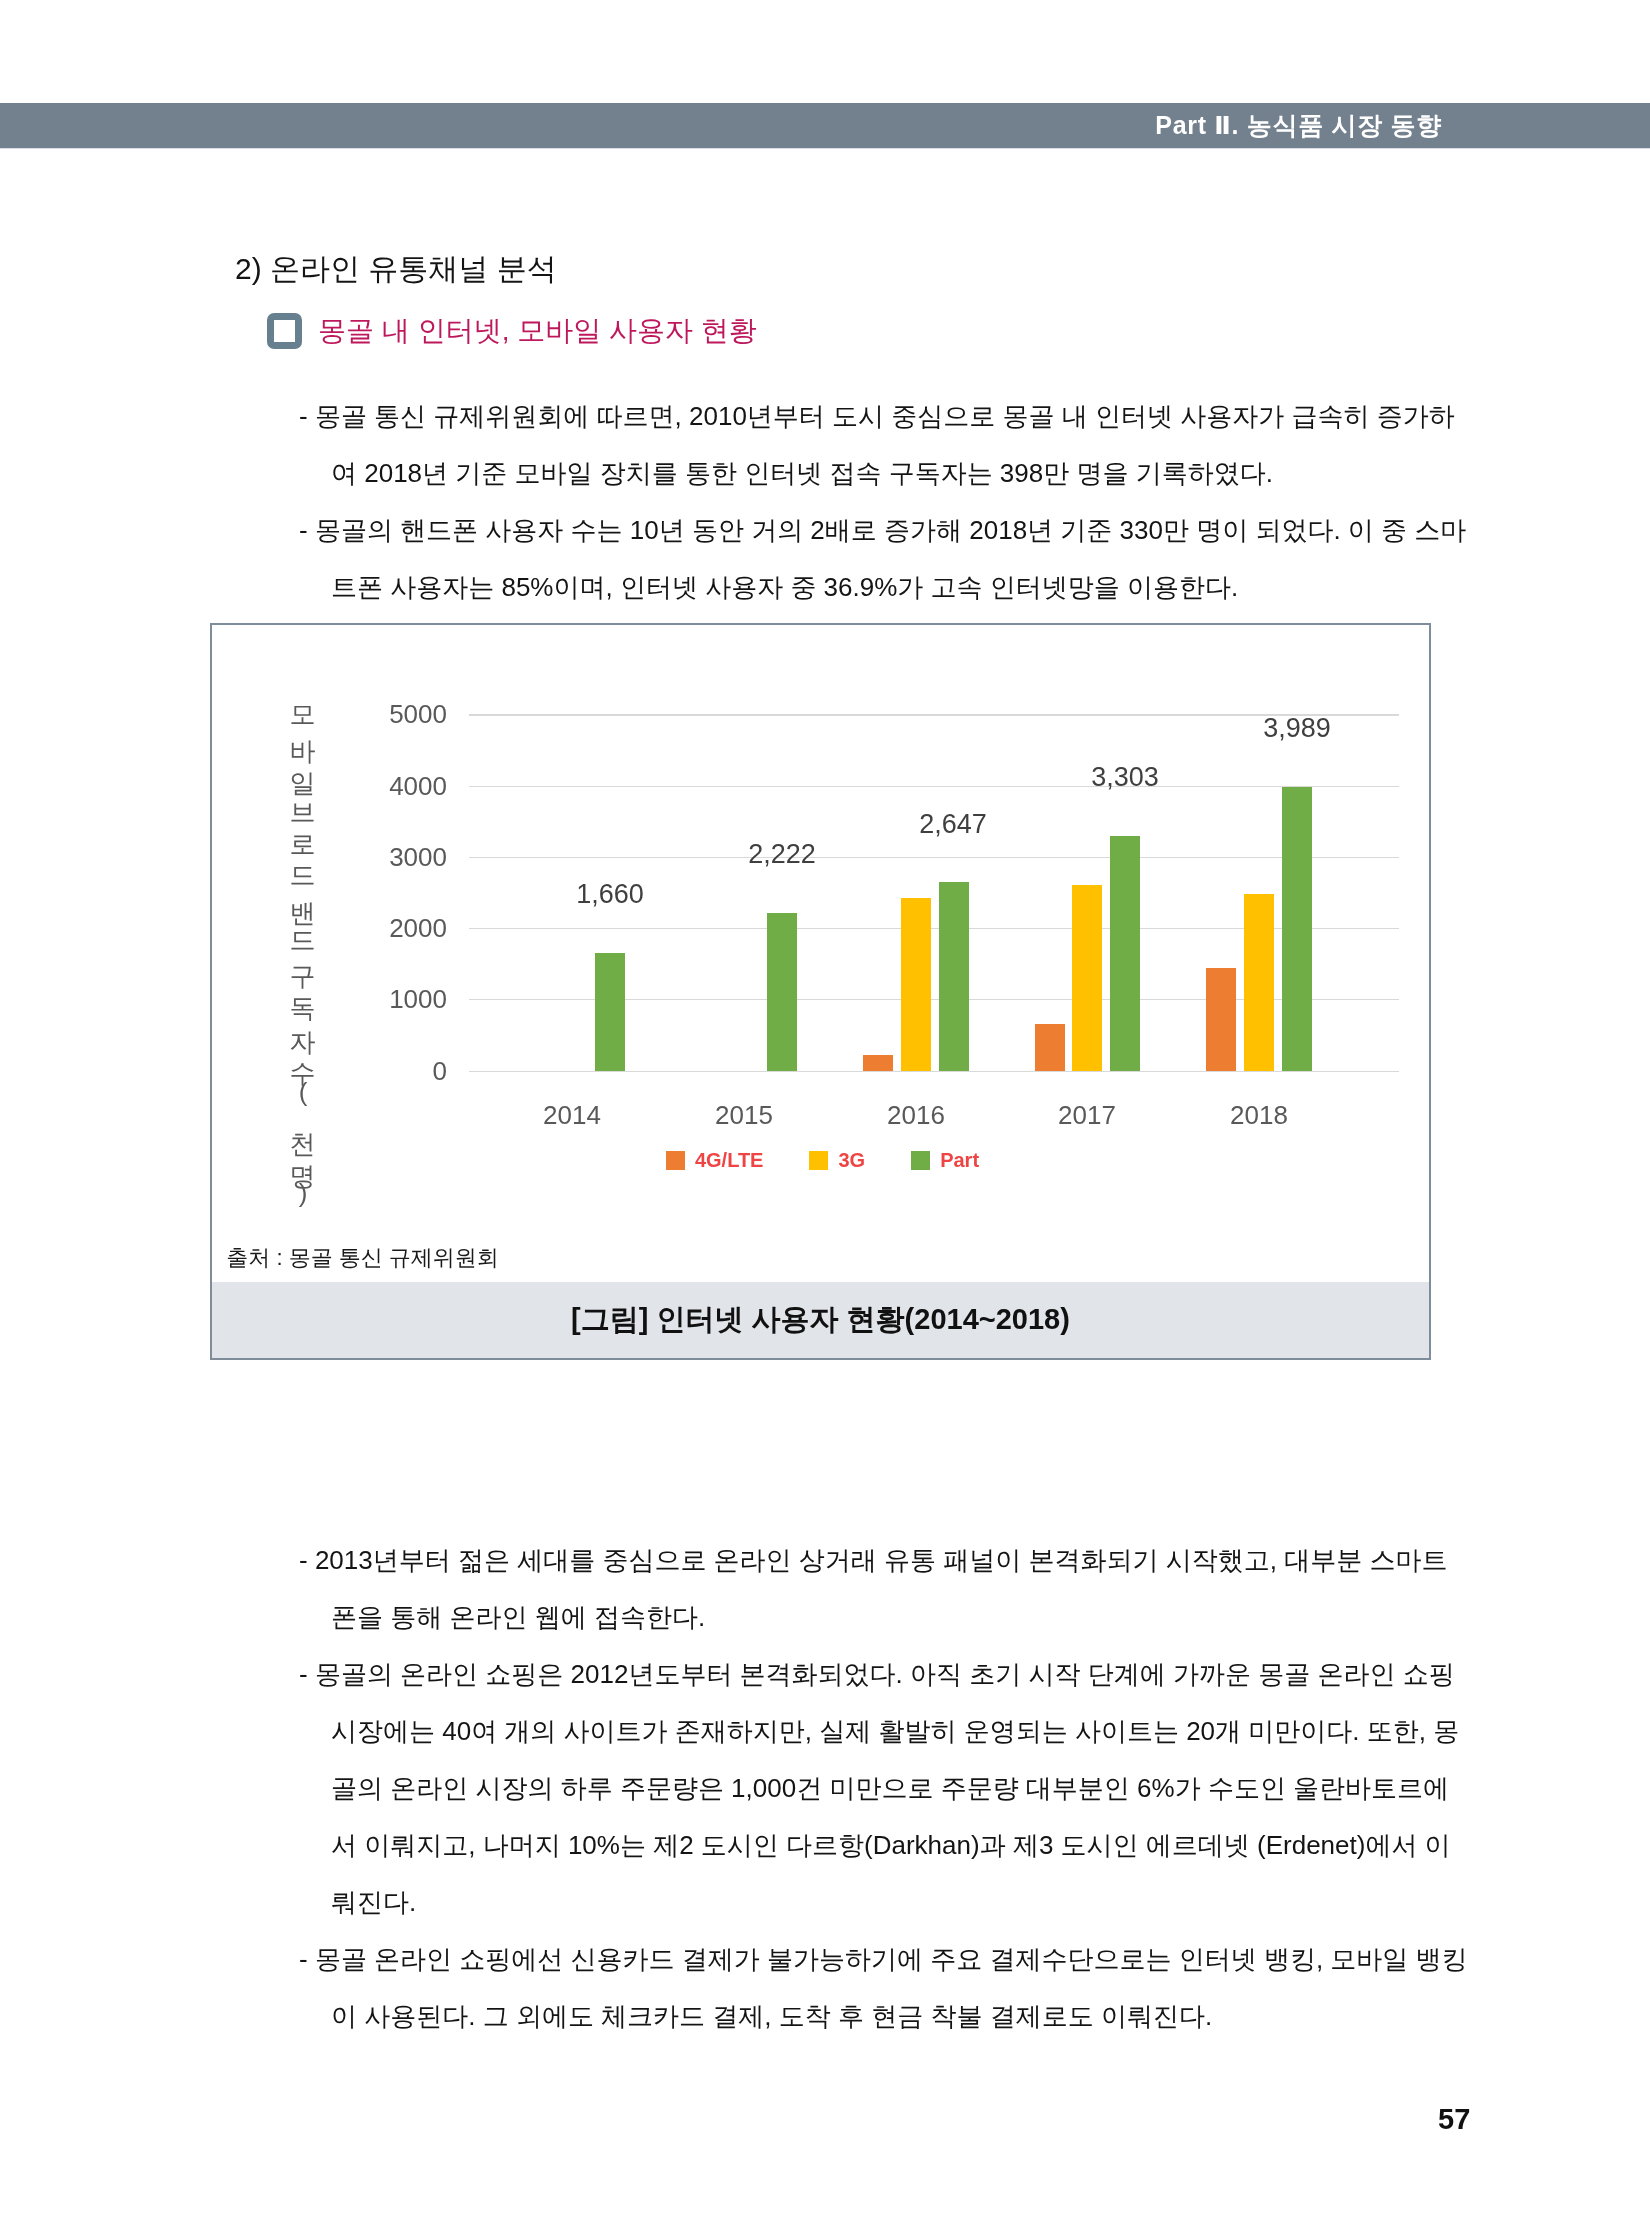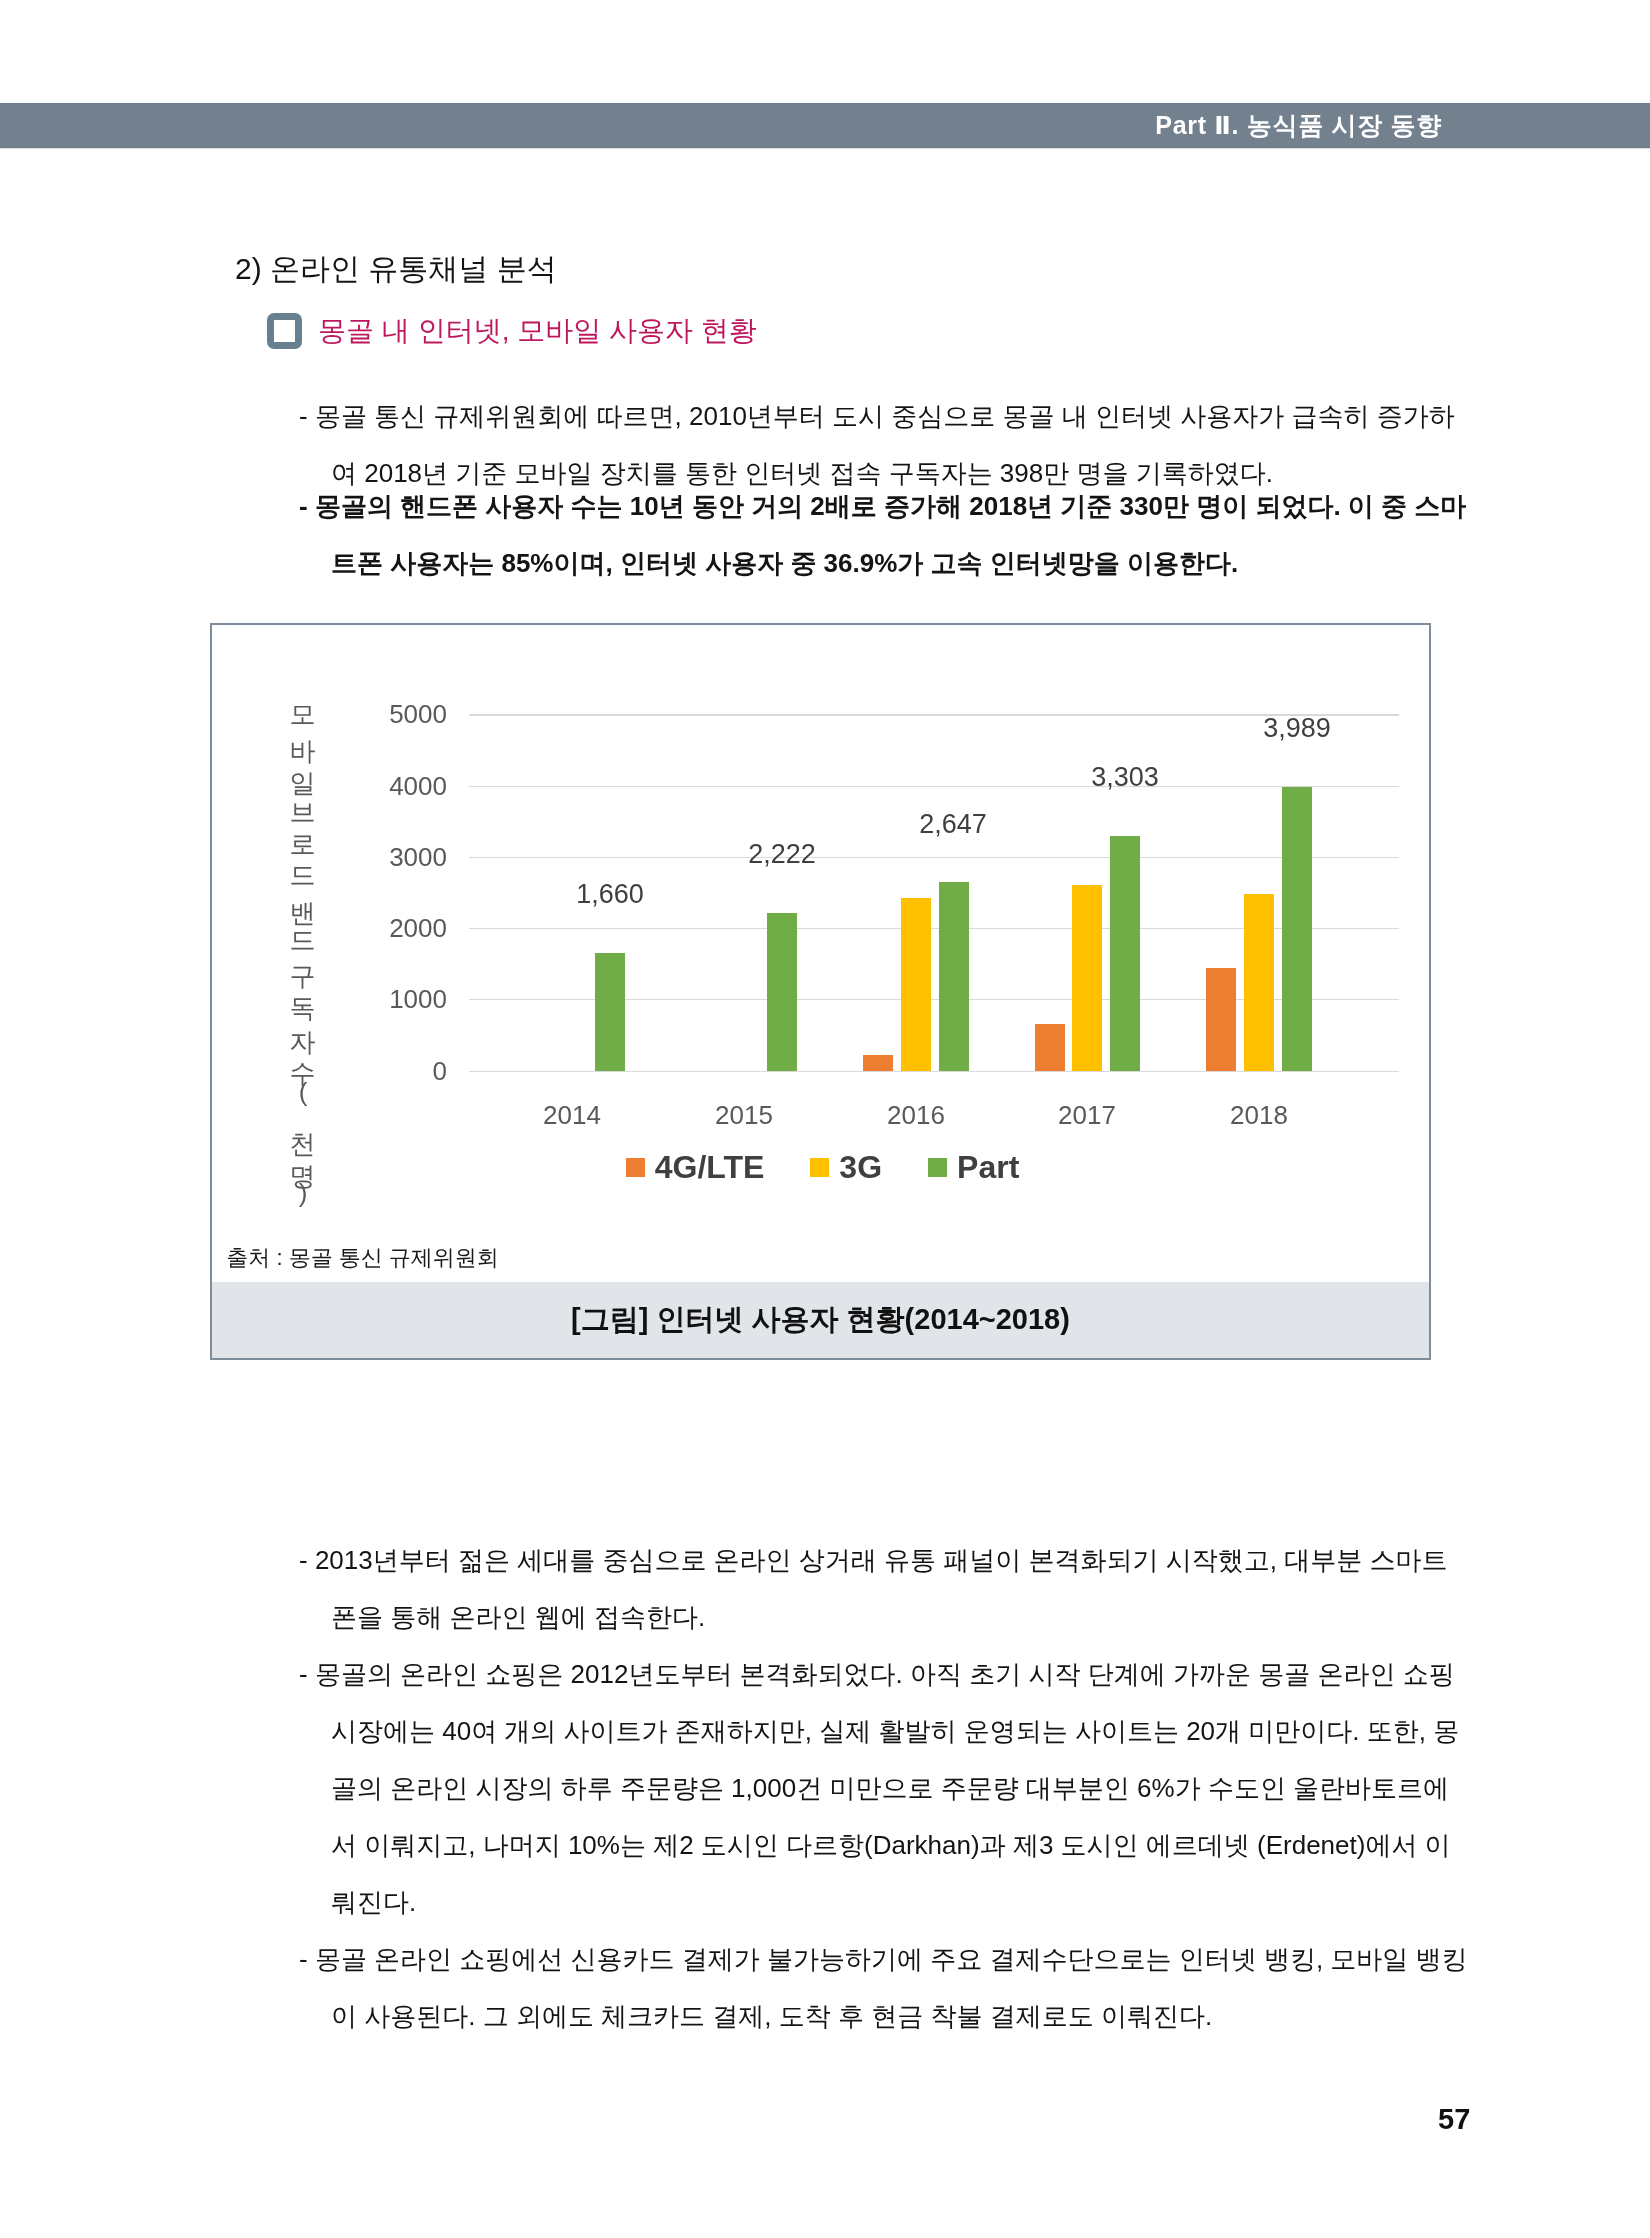--- a/index.html
+++ b/index.html
@@ -30,21 +30,21 @@
               font-size:26px;color:#595959;letter-spacing:6.4px;}
   .plot{position:absolute;left:257px;top:90px;width:930px;height:356px;}
   .gridline{position:absolute;left:0;width:100%;height:1.4px;background:#D9D9D9;}
   .ytick{position:absolute;left:107px;width:128px;text-align:right;font-size:26px;color:#595959;line-height:31px;}
   .bar{position:absolute;bottom:0;width:30px;}
   .bar-label{position:absolute;width:128px;text-align:center;font-size:27px;color:#3f3f3f;line-height:31px;white-space:nowrap;}
   .xtick{position:absolute;width:128px;text-align:center;font-size:26px;color:#595959;line-height:31px;}
   .legend{position:absolute;left:0;top:524px;width:1221px;display:flex;justify-content:center;gap:46px;}
   .legend-item{display:flex;align-items:center;gap:10px;}
   .legend-swatch{width:19px;height:19px;}
-  .legend-label{font-size:32px;color:#404040;font-weight:700;}
+  .legend-label{font-size:20px;color:#ef4444;font-weight:700;}
   .figure-source{position:absolute;left:14.3px;top:618px;font-size:22px;color:#1a1a1a;}
   .caption-band{position:absolute;left:0;bottom:0;width:100%;height:76px;background:#E1E4E8;
                 display:flex;align-items:center;justify-content:center;}
   .caption-text{font-size:29px;font-weight:700;color:#111111;}
 
   .page-number{position:absolute;left:1438px;top:2103px;font-size:29px;font-weight:700;color:#111111;}
 </style>
 </head>
 <body>
 
@@ -56,21 +56,21 @@
 
   <div class="section-title">2) 온라인 유통채널 분석</div>
 
   <div class="bullet-row" style="top:311px;">
     <span class="bullet-icon"></span>
     <span class="bullet-text">몽골 내 인터넷, 모바일 사용자 현황</span>
   </div>
 
   <div id="paras1">
       <div class="dash-para" style="top: 388px;">- 몽골 통신 규제위원회에 따르면, 2010년부터 도시 중심으로 몽골 내 인터넷 사용자가 급속히 증가하여 2018년 기준 모바일 장치를 통한 인터넷 접속 구독자는 398만 명을 기록하였다.</div>
-      <div class="dash-para" style="top: 478px; font-weight: bold;">- 몽골의 핸드폰 사용자 수는 10년 동안 거의 2배로 증가해 2018년 기준 330만 명이 되었다. 이 중 스마트폰 사용자는 85%이며, 인터넷 사용자 중 36.9%가 고속 인터넷망을 이용한다.</div>
+      <div class="dash-para" style="top: 502px;">- 몽골의 핸드폰 사용자 수는 10년 동안 거의 2배로 증가해 2018년 기준 330만 명이 되었다. 이 중 스마트폰 사용자는 85%이며, 인터넷 사용자 중 36.9%가 고속 인터넷망을 이용한다.</div>
     </div>
 
   <div class="figure-box">
     <div class="axis-title">모바일브로드밴드구독자수(천명)</div>
     <div class="plot" id="plot">
         <div class="gridline" style="top: 356px;"></div>
         <div class="ytick" style="left: -150px; top: 341px; width: 128px;">0</div>
         <div class="gridline" style="top: 284px;"></div>
         <div class="ytick" style="left: -150px; top: 269px; width: 128px;">1000</div>
         <div class="gridline" style="top: 213px;"></div>

